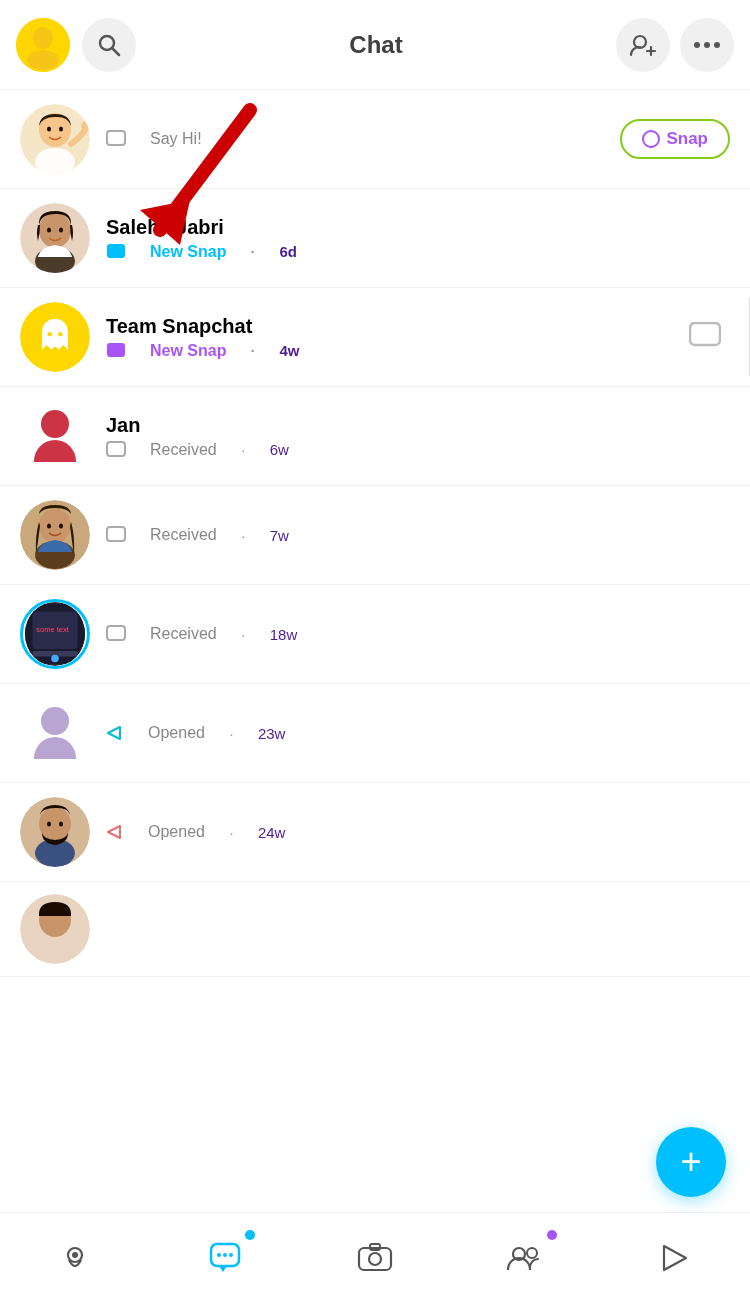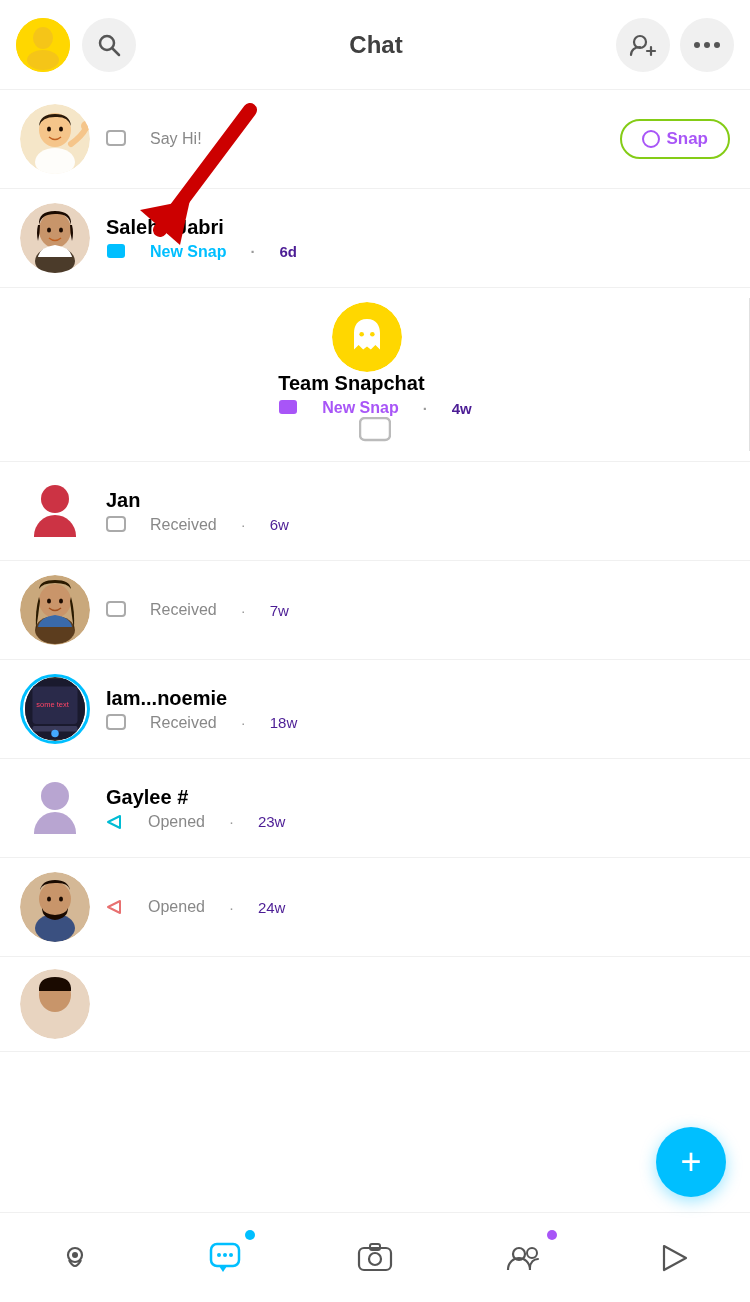--- a/index.html
+++ b/index.html
@@ -375,21 +375,21 @@
         <svg width="20" height="18" viewBox="0 0 20 18">
             <rect x="1" y="1" width="18" height="14" rx="3" fill="#00BFFF"></rect>
           </svg>
         <span>New Snap</span>
         <span class="dot-sep">·</span>
         <span class="dot-time">6d</span>
       </div>
     </div>
   </div>
 
-  <div class="chat-item" style="position:relative;flex-direction:column;">
+  <div class="chat-item" style="position:relative;">
     <div class="chat-avatar">
       <div class="ghost-container">
         <svg viewBox="0 0 50 55" width="42" height="42" fill="white">
           <path d="M25 4 C12 4 8 14 8 22 L8 44 L14 38 L20 44 L25 40 L30 44 L36 38 L42 44 L42 22 C42 14 38 4 25 4Z"></path>
           <circle cx="18" cy="24" r="3" fill="#FFD700"></circle>
           <circle cx="32" cy="24" r="3" fill="#FFD700"></circle>
         </svg>
       </div>
     </div>
     <div class="chat-info">
@@ -467,41 +467,39 @@
 
           <rect x="8" y="8" width="48" height="40" rx="4" fill="#2a2a4a"></rect>
           <text x="12" y="30" font-size="8" fill="#ff4466">some text</text>
           <rect x="8" y="50" width="48" height="6" rx="2" fill="#3a3a5a"></rect>
 
           <circle cx="32" cy="58" r="4" fill="#4af"></circle>
         </svg>
       </div>
     </div>
     <div class="chat-info">
-      <div class="chat-name">Iam...noemie</div>
       <div class="chat-sub">
         <svg width="20" height="18" viewBox="0 0 20 18">
             <rect x="1" y="1" width="18" height="14" rx="3" stroke="#aaa" stroke-width="2" fill="none"></rect>
           </svg>
         <span>Received</span>
         <span class="dot-sep">·</span>
         <span class="dot-time">18w</span>
       </div>
     </div>
   </div>
 
   <div class="chat-item">
     <div class="chat-avatar">
       <div style="width:70px;height:70px;display:flex;align-items:center;justify-content:center;flex-direction:column;">
         <div style="width:28px;height:28px;border-radius:50%;background:#b8a5d1;margin-bottom:2px;"></div>
         <div style="width:42px;height:22px;border-radius:21px 21px 0 0;background:#b8a5d1;"></div>
       </div>
     </div>
     <div class="chat-info">
-      <div class="chat-name">Gaylee #</div>
       <div class="chat-sub">
 
         <svg width="18" height="18" viewBox="0 0 18 18">
           <polygon points="2,9 14,3 14,15" fill="none" stroke="#00BCD4" stroke-width="2" stroke-linejoin="round"></polygon>
         </svg>
         <span>Opened</span>
         <span class="dot-sep">·</span>
         <span class="dot-time">23w</span>
       </div>
     </div>

